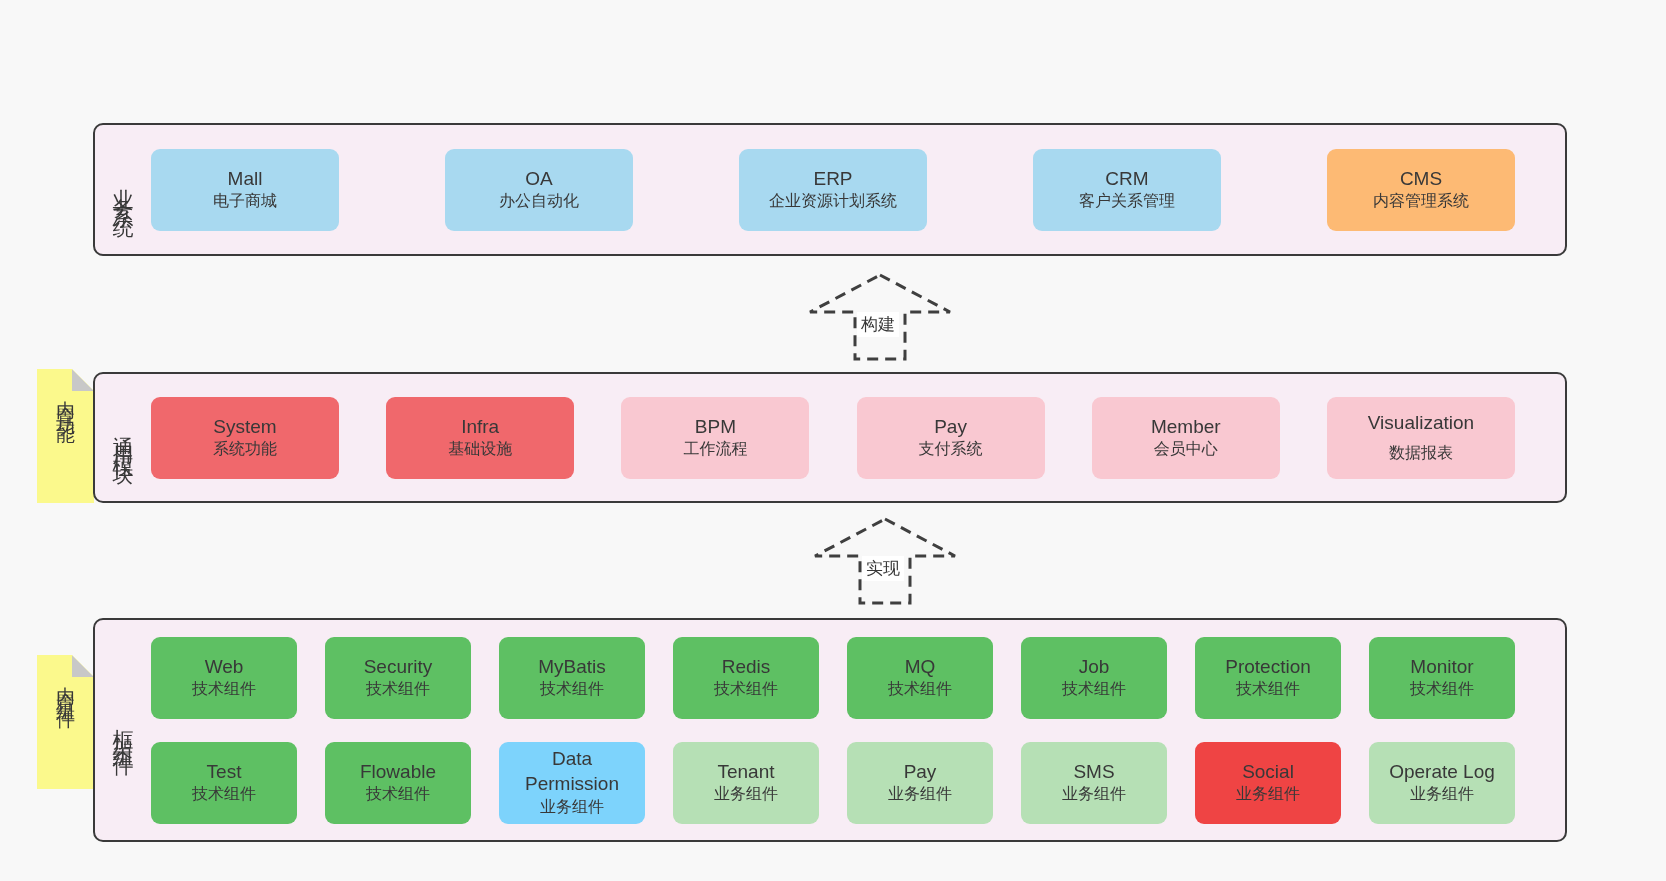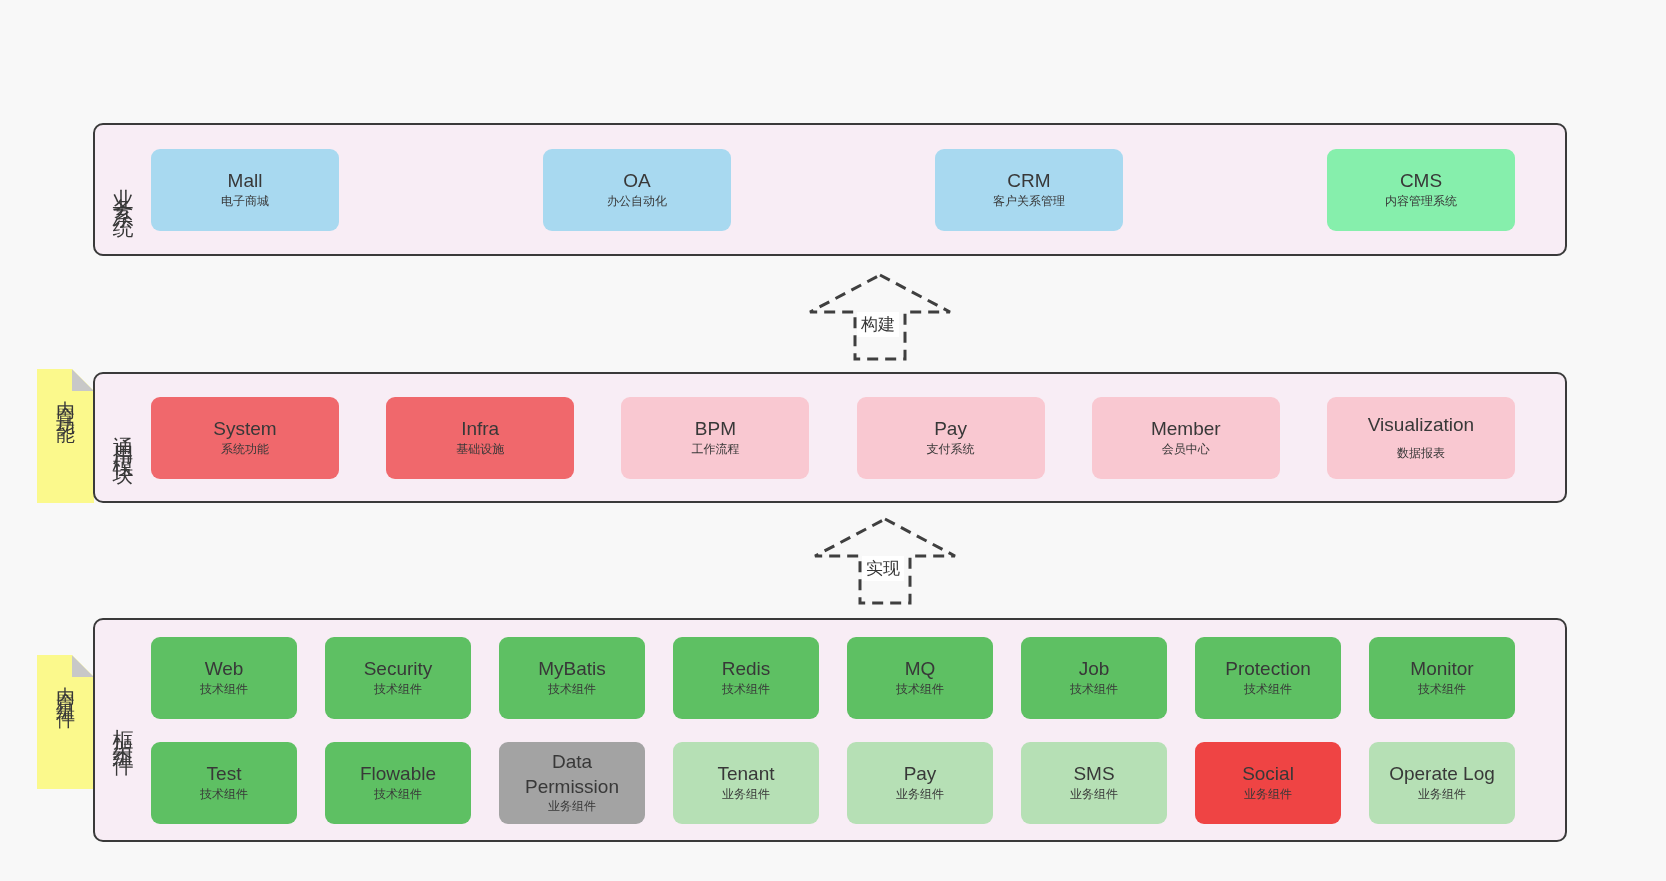--- a/index.html
+++ b/index.html
@@ -65,21 +65,21 @@
     display:flex;
     flex-direction:column;
     align-items:center;
     justify-content:center;
     text-align:center;
     line-height:1.3;
     color:var(--text);
   }
   .layer-2 .box{width:146px;padding:0 16px;}
   .box-en{font-size:19px;}
-  .box-zh{font-size:12px;}
+  .box-zh{font-size:16px;}
   .note{
     position:absolute;
     left:37px;
     width:57px;
     height:134px;
     background:var(--note-bg);
     z-index:0;
     clip-path:polygon(0 0,calc(100% - 22px) 0,100% 22px,100% 100%,0 100%);
     display:flex;
     justify-content:center;
@@ -148,24 +148,28 @@
       <div class="box-row">
         <div class="box" style="background: rgb(168, 217, 240);">
           <div class="box-en">Mall</div>
           <div class="box-zh">电子商城</div>
         </div>
         <div class="box" style="background: rgb(168, 217, 240);">
           <div class="box-en">OA</div>
           <div class="box-zh">办公自动化</div>
         </div>
         <div class="box" style="background: rgb(168, 217, 240);">
+          <div class="box-en">ERP</div>
+          <div class="box-zh">企业资源计划系统</div>
+        </div>
+        <div class="box" style="background: rgb(168, 217, 240);">
           <div class="box-en">CRM</div>
           <div class="box-zh">客户关系管理</div>
         </div>
-        <div class="box" style="background: #86efac;">
+        <div class="box" style="background: #fdba74;">
           <div class="box-en">CMS</div>
           <div class="box-zh">内容管理系统</div>
         </div>
       </div>
     </div>
 </div>
 
 <div class="layer layer-1">
   <div class="side-label">通用模块</div>
   <div class="boxes-area">
@@ -237,21 +241,21 @@
       </div>
       <div class="box-row">
         <div class="box" style="background: rgb(94, 192, 99);">
           <div class="box-en">Test</div>
           <div class="box-zh">技术组件</div>
         </div>
         <div class="box" style="background: rgb(94, 192, 99);">
           <div class="box-en">Flowable</div>
           <div class="box-zh">技术组件</div>
         </div>
-        <div class="box" style="background: #a3a3a3;">
+        <div class="box" style="background: #7dd3fc;">
           <div class="box-en">Data Permission</div>
           <div class="box-zh">业务组件</div>
         </div>
         <div class="box" style="background: rgb(182, 224, 181);">
           <div class="box-en">Tenant</div>
           <div class="box-zh">业务组件</div>
         </div>
         <div class="box" style="background: rgb(182, 224, 181);">
           <div class="box-en">Pay</div>
           <div class="box-zh">业务组件</div>

